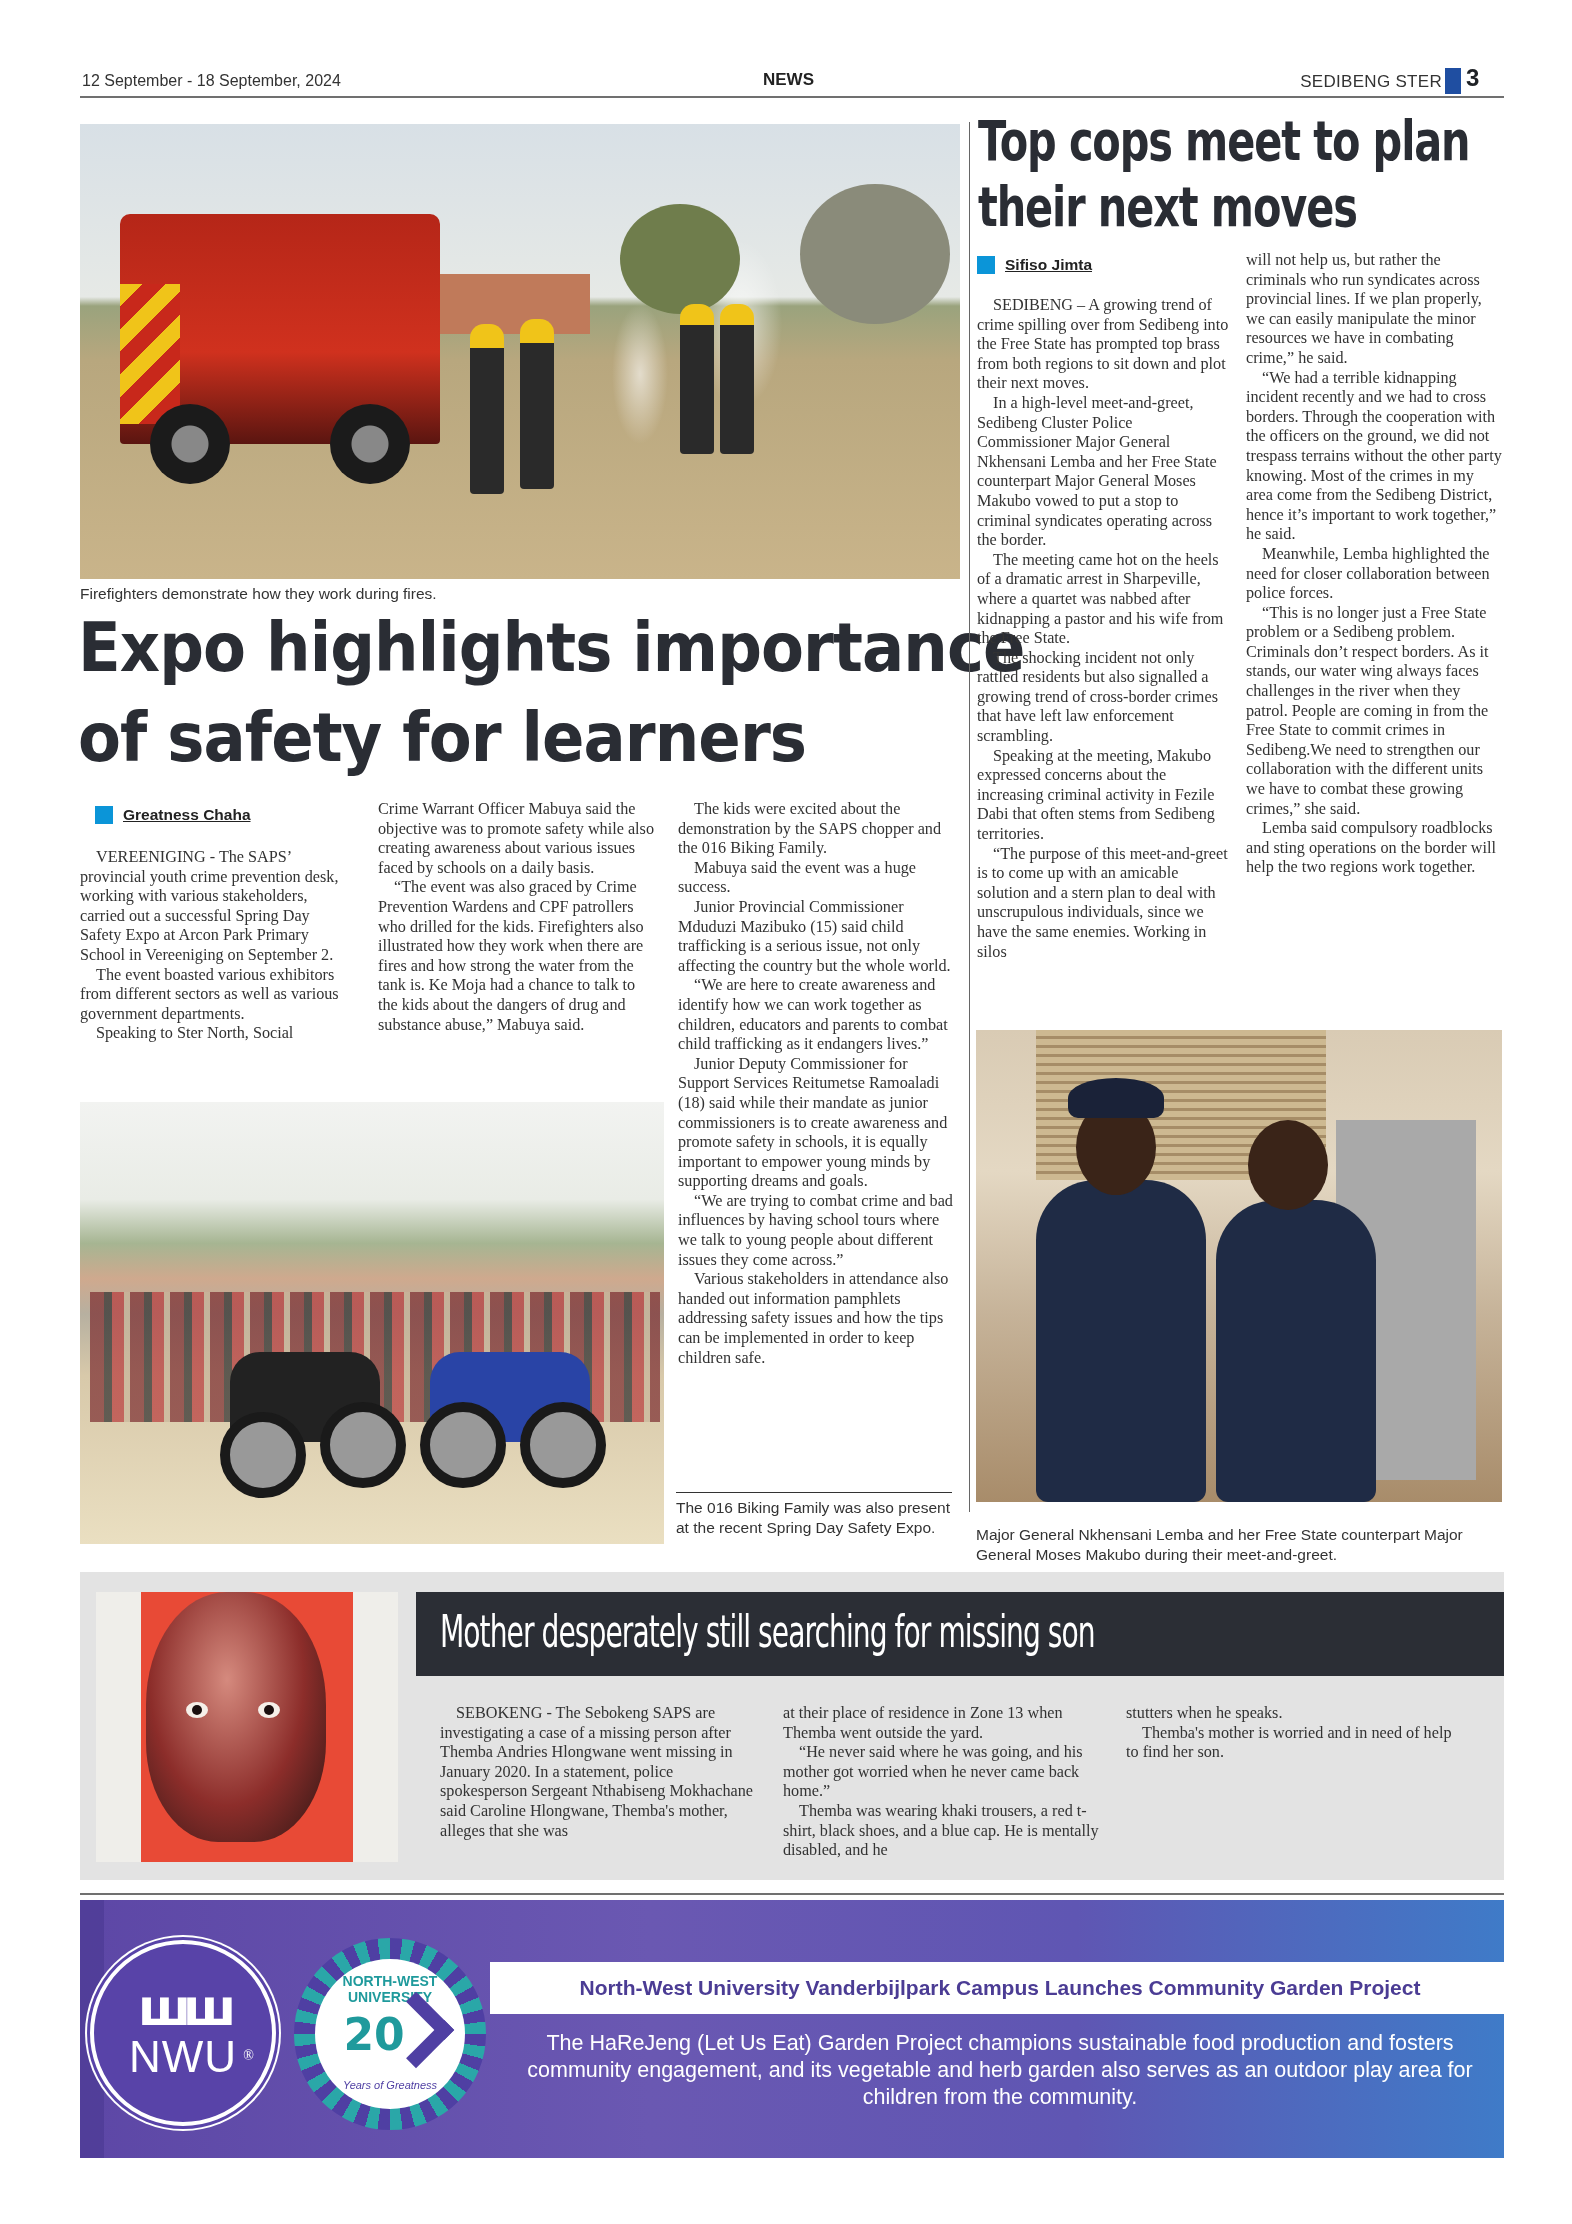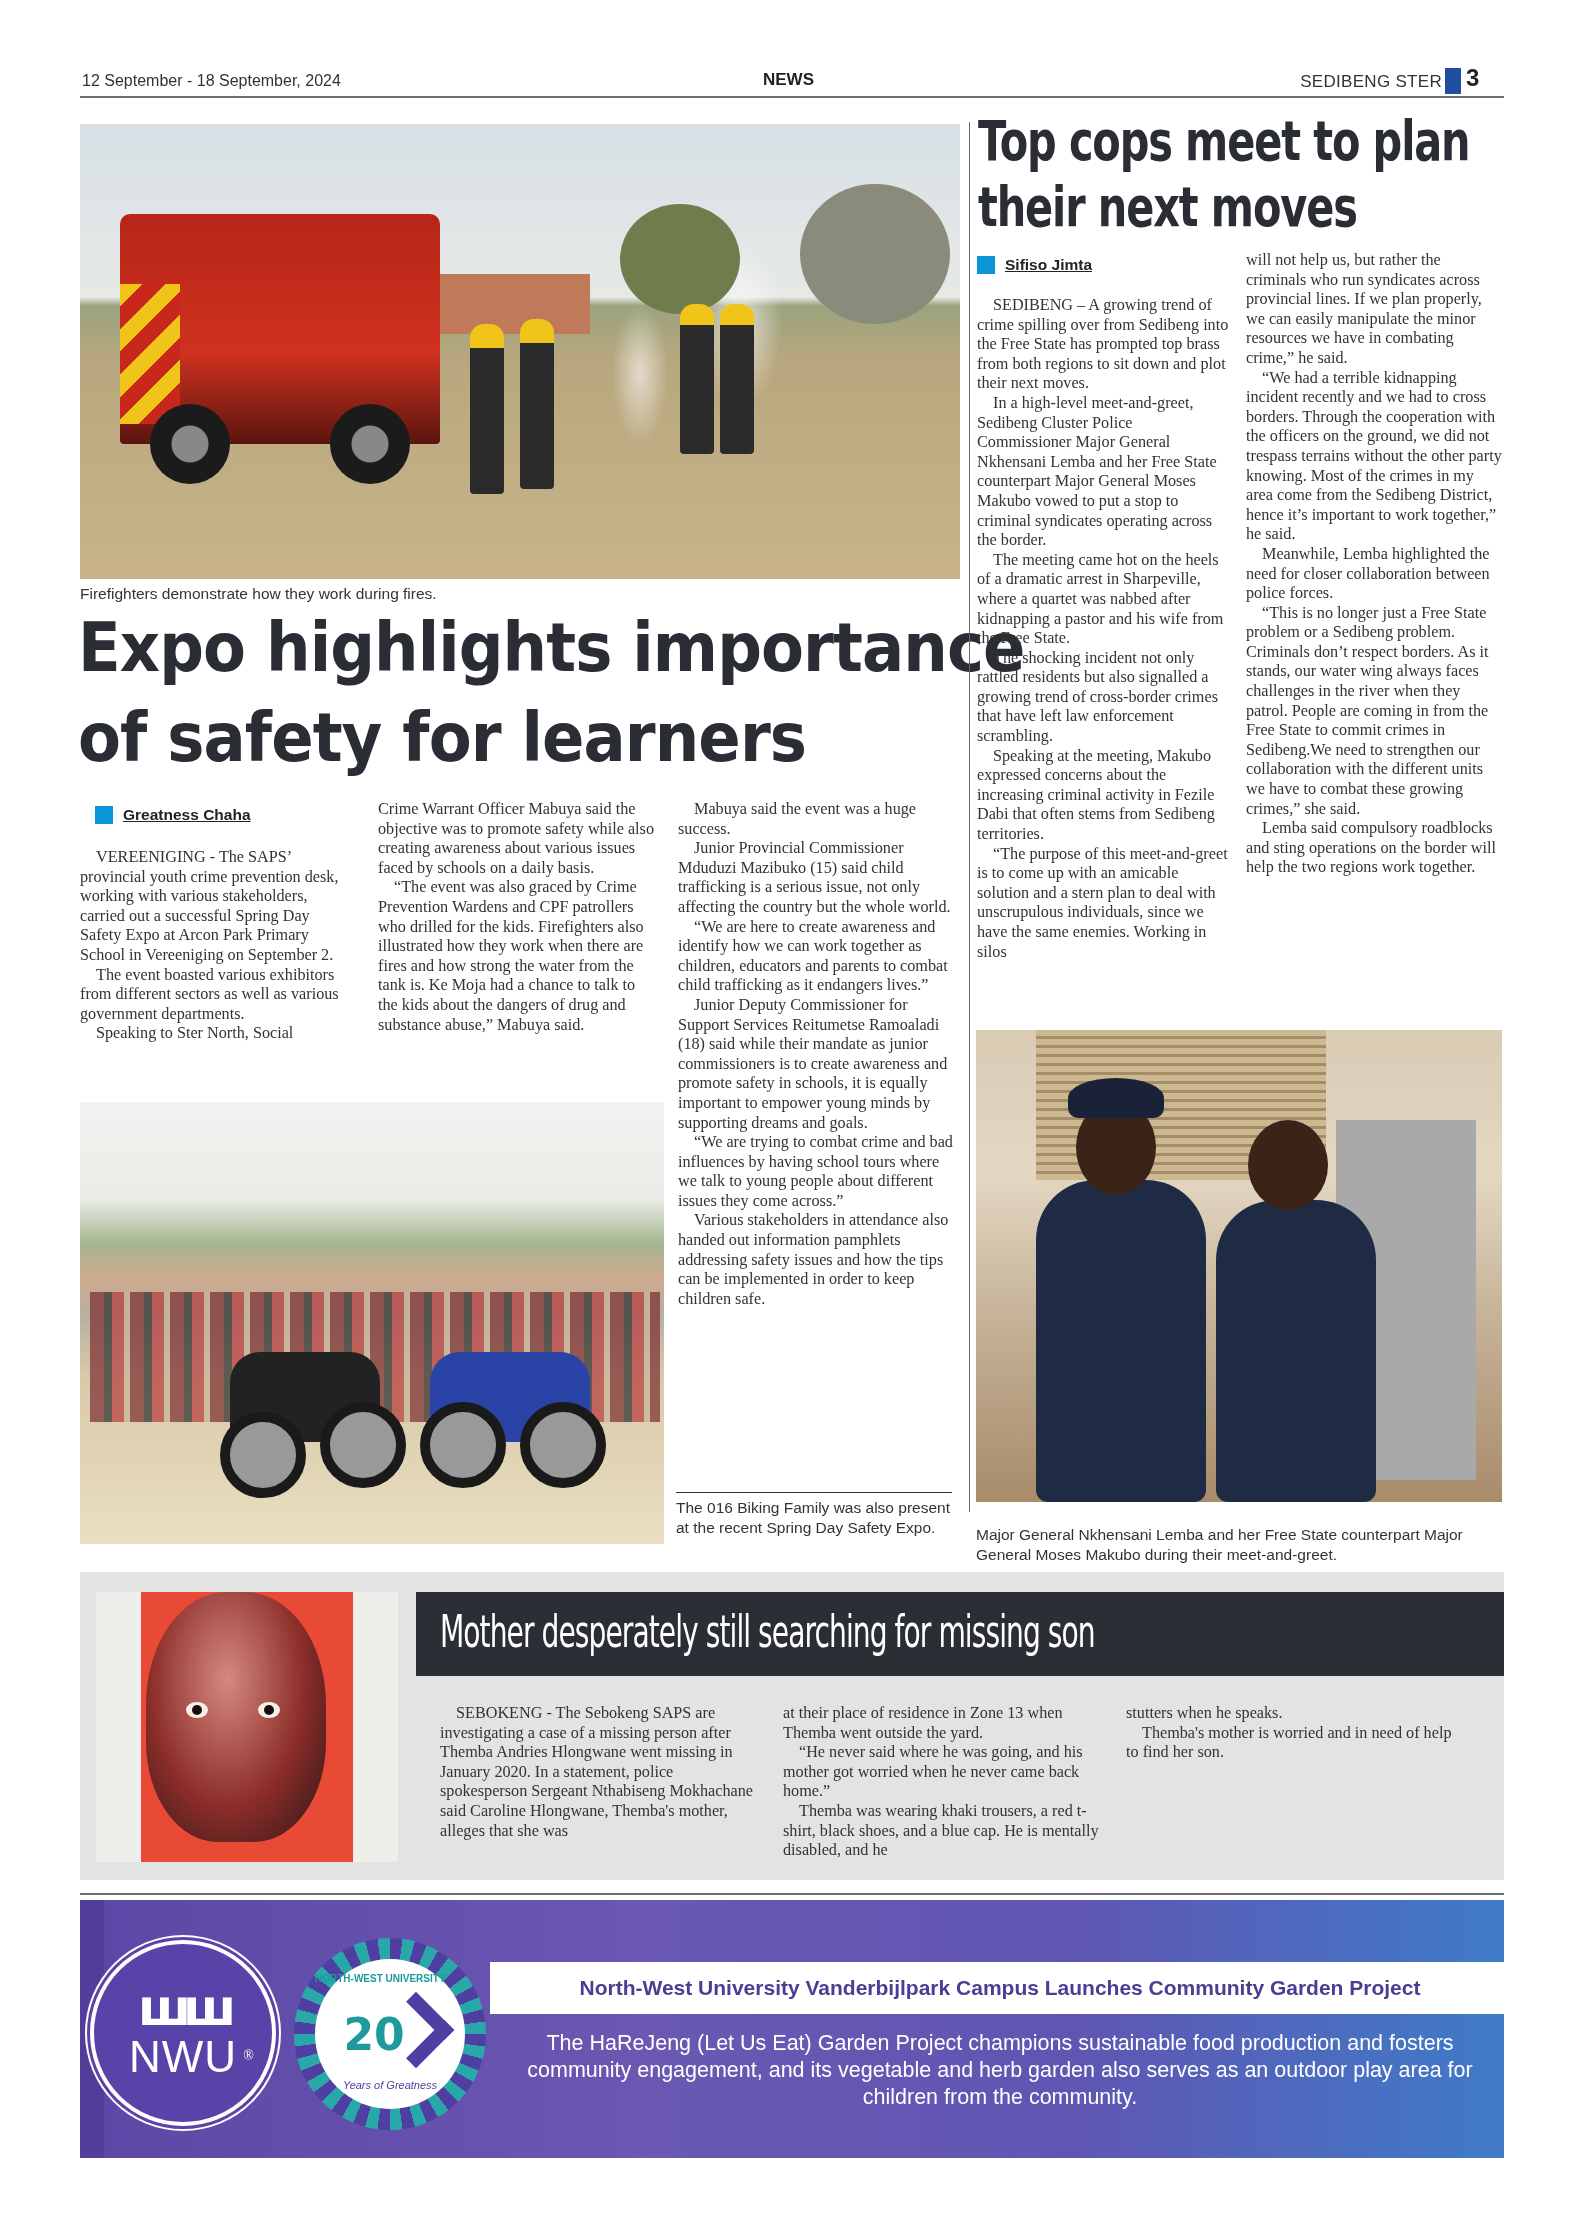--- a/index.html
+++ b/index.html
@@ -114,21 +114,21 @@
   .ad-stripe { left: 0; top: 0; width: 24px; height: 258px; background: #4a3891; opacity: 0.6; }
   .nwu-logo { left: 90px; top: 1940px; width: 186px; height: 186px; border-radius: 50%; background: #5843a8; border: 4px solid #ffffff; box-shadow: 0 0 0 3px #5843a8, 0 0 0 5px #ffffff; display: flex; flex-direction: column; align-items: center; justify-content: center; color: #fff; }
   .nwu-mark { font-family: "DejaVu Sans", sans-serif; font-size: 50px; font-weight: bold; line-height: 48px; letter-spacing: -8px; }
   .nwu-text { font-family: "Liberation Sans", sans-serif; font-size: 44px; line-height: 50px; letter-spacing: 1px; }
   .nwu-reg { position: absolute; right: 18px; top: 104px; font-size: 14px; }
   .badge20 { left: 294px; top: 1938px; width: 192px; height: 192px; border-radius: 50%;
     background: repeating-conic-gradient(from 0deg, #4f3fa3 0deg 7.5deg, #2aa7a8 7.5deg 15deg); display: flex; align-items: center; justify-content: center; }
   .badge20-inner { width: 150px; height: 150px; border-radius: 50%; background: #ffffff; position: relative; display: flex; align-items: center; justify-content: center; }
   .badge20-num { font-family: "DejaVu Sans", sans-serif; font-weight: bold; font-size: 44px; color: #1f9a9c; }
   .badge20-chev { position: absolute; left: 74px; top: 44px; width: 54px; height: 54px; border-top: 14px solid #4f3fa3; border-right: 14px solid #4f3fa3; transform: rotate(45deg); }
-  .badge20-top { position: absolute; top: 14px; left: 0; width: 100%; text-align: left; font-family: "Liberation Sans", sans-serif; font-weight: bold; font-size: 10px; color: #1f9a9c; }
+  .badge20-top { position: absolute; top: 14px; left: 0; width: 100%; text-align: center; font-family: "Liberation Sans", sans-serif; font-weight: bold; font-size: 14px; color: #1f9a9c; }
   .badge20-bot { position: absolute; bottom: 18px; left: 0; width: 100%; text-align: center; font-family: "Liberation Sans", sans-serif; font-size: 11px; color: #4f3fa3; font-style: italic; }
   .ad-title-box { left: 490px; top: 1962px; width: 1014px; height: 52px; background: #ffffff; }
   .ad-title { left: 500px; top: 1976px; width: 1000px; text-align: center; font-family: "Liberation Sans", sans-serif; font-weight: bold; font-size: 21px; color: #4b3c94; }
   .ad-body { left: 500px; top: 2030px; width: 1000px; text-align: center; font-family: "Liberation Sans", sans-serif; font-size: 21.5px; line-height: 27px; color: #ffffff; }
 </style>
 </head>
 <body>
 
 <div class="abs hdr-date">12 September - 18 September, 2024</div>
 <div class="abs hdr-section">NEWS</div>
@@ -163,20 +163,21 @@
 <div class="abs col col-expo1">
   <p>VEREENIGING - The SAPS’ provincial youth crime prevention desk, working with various stakeholders, carried out a successful Spring Day Safety Expo at Arcon Park Primary School in Vereeniging on September 2.</p>
   <p>The event boasted various exhibitors from different sectors as well as various government departments.</p>
   <p>Speaking to Ster North, Social</p>
 </div>
 <div class="abs col col-expo2">
   <p style="text-indent:0">Crime Warrant Officer Mabuya said the objective was to promote safety while also creating awareness about various issues faced by schools on a daily basis.</p>
   <p>“The event was also graced by Crime Prevention Wardens and CPF patrollers who drilled for the kids. Firefighters also illustrated how they work when there are fires and how strong the water from the tank is. Ke Moja had a chance to talk to the kids about the dangers of drug and substance abuse,” Mabuya said.</p>
 </div>
 <div class="abs col col-expo3">
+  <p>The kids were excited about the demonstration by the SAPS chopper and the 016 Biking Family.</p>
   <p>Mabuya said the event was a huge success.</p>
   <p>Junior Provincial Commissioner Mduduzi Mazibuko (15) said child trafficking is a serious issue, not only affecting the country but the whole world.</p>
   <p>“We are here to create awareness and identify how we can work together as children, educators and parents to combat child trafficking as it endangers lives.”</p>
   <p>Junior Deputy Commissioner for Support Services Reitumetse Ramoaladi (18) said while their mandate as junior commissioners is to create awareness and promote safety in schools, it is equally important to empower young minds by supporting dreams and goals.</p>
   <p>“We are trying to combat crime and bad influences by having school tours where we talk to young people about different issues they come across.”</p>
   <p>Various stakeholders in attendance also handed out information pamphlets addressing safety issues and how the tips can be implemented in order to keep children safe.</p>
 </div>
 
 <div class="abs photo photo-bikes">
   <div class="abs crowd"></div>

